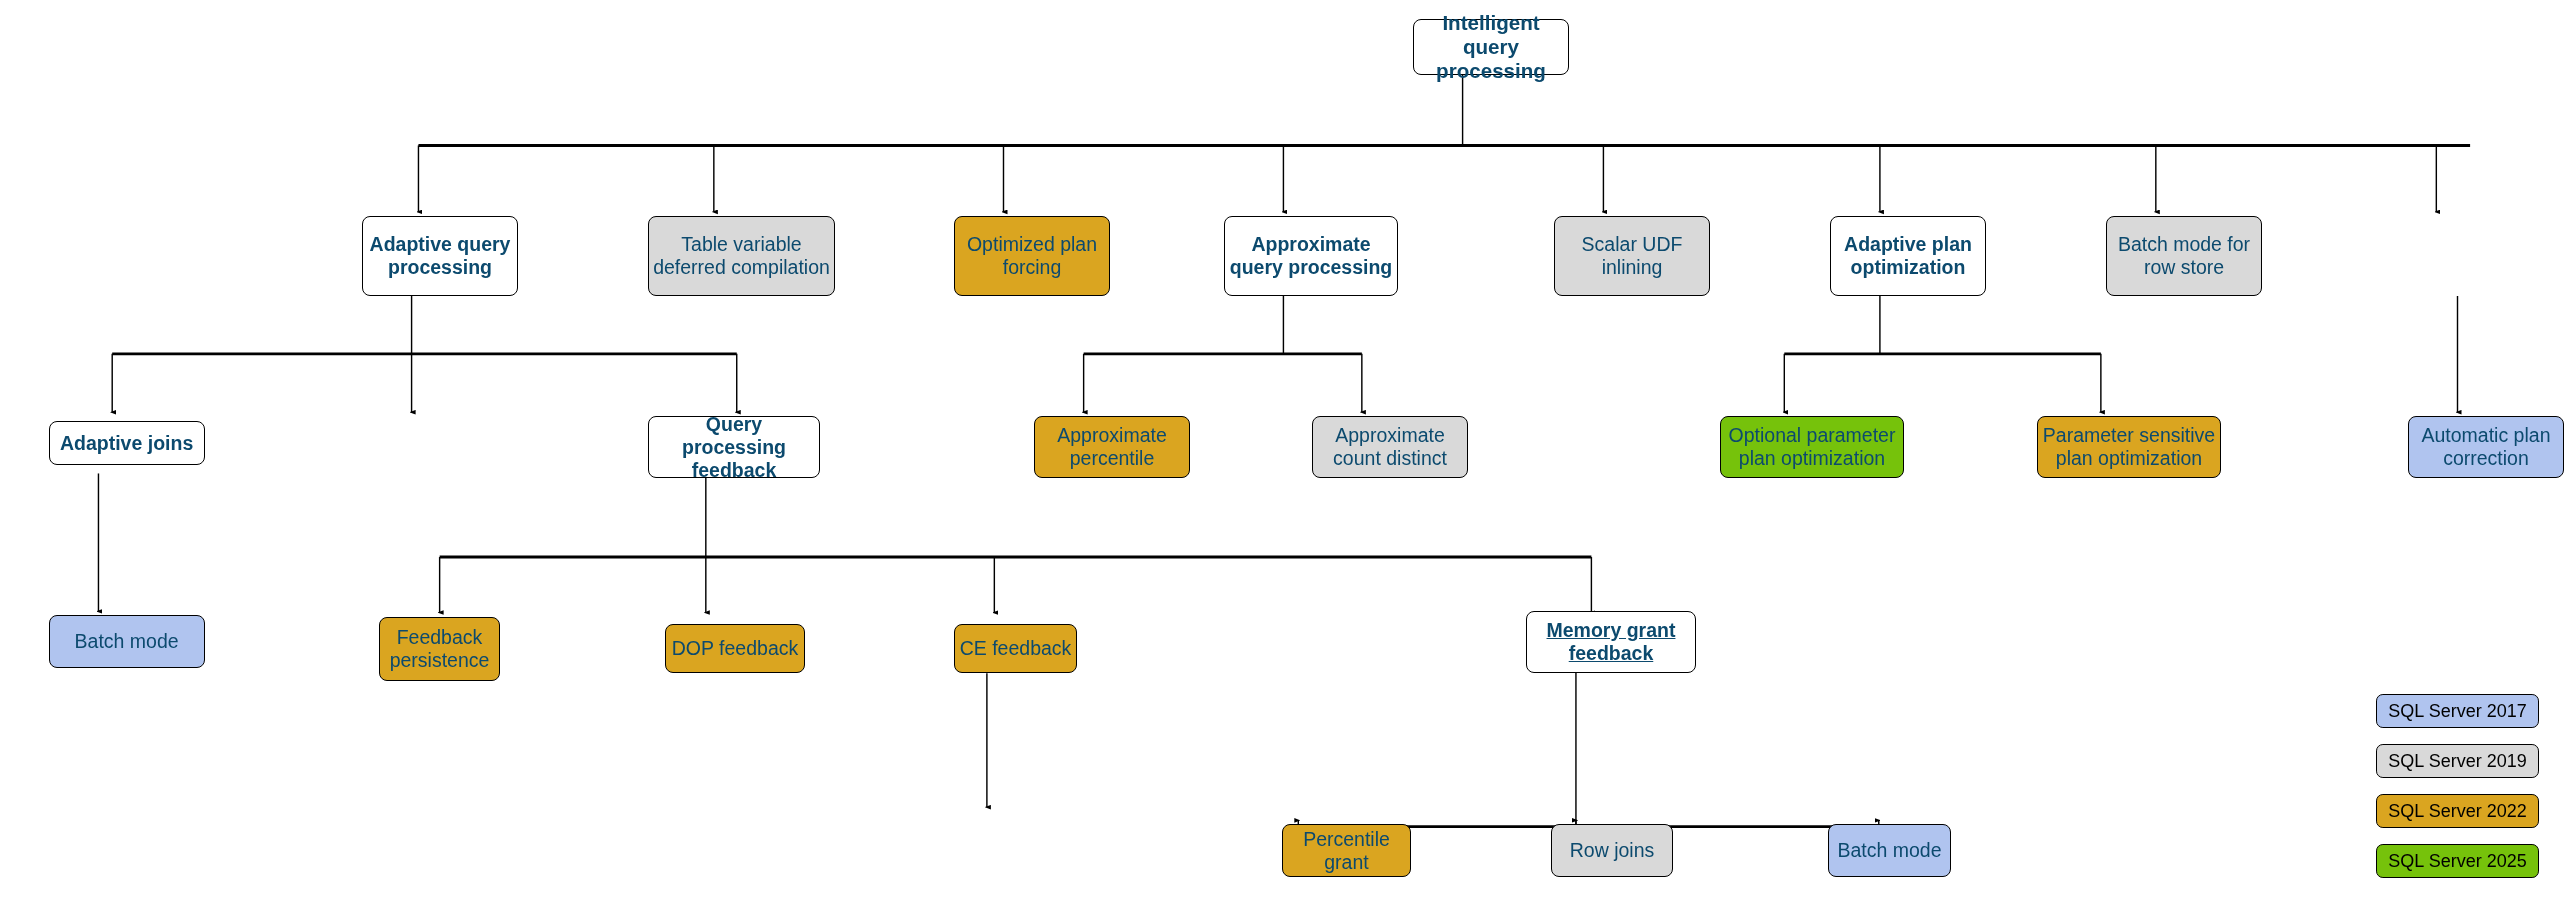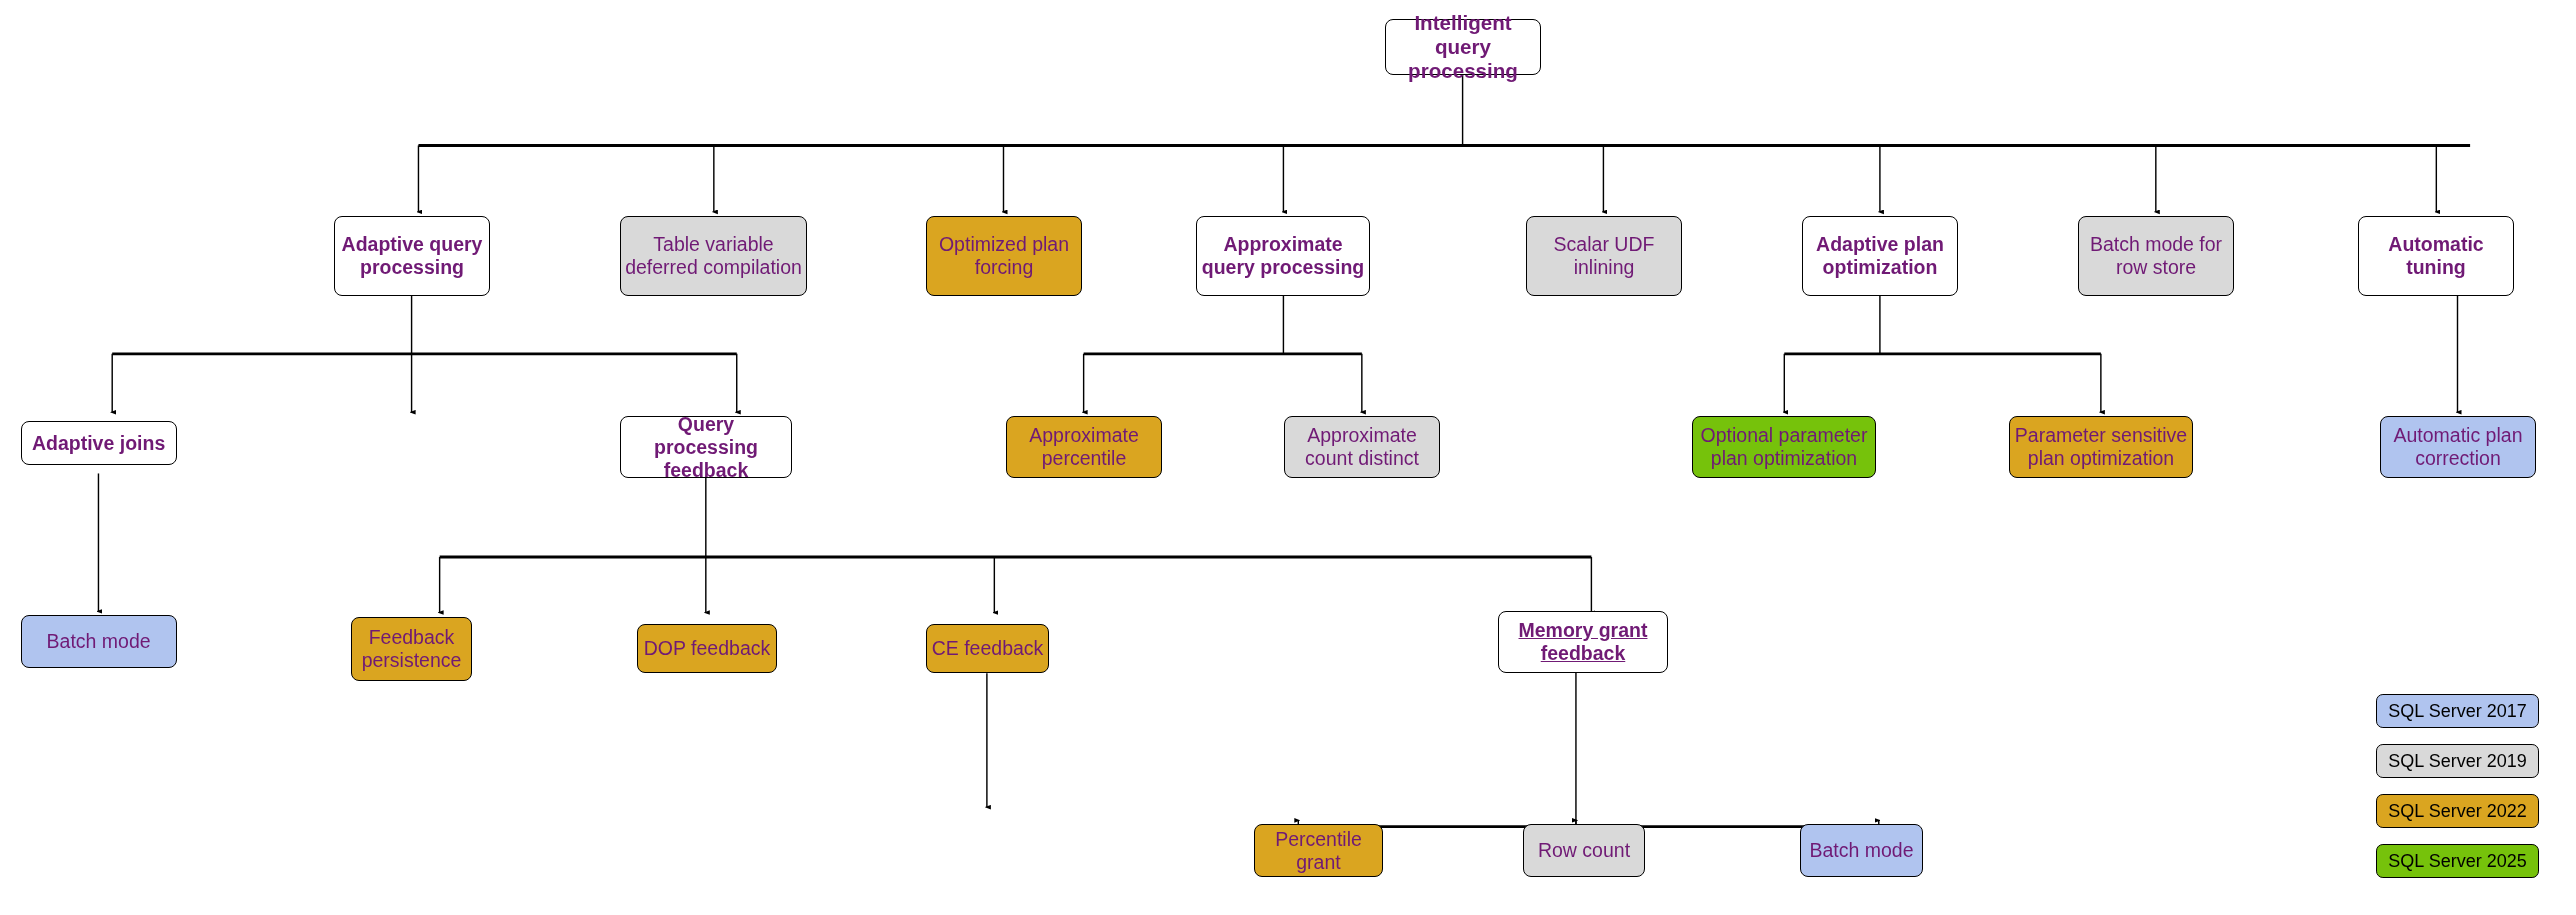--- a/index.html
+++ b/index.html
@@ -24,26 +24,27 @@
   }
   .node {
     position: absolute;
     box-sizing: border-box;
     border: 1.7px solid #000000;
     border-radius: 8px;
     display: flex;
     align-items: center;
     justify-content: center;
     text-align: center;
-    color: #701a75;
+    color: #0c4a6e;
     font-family: "Liberation Sans", sans-serif;
     line-height: 1.18;
     padding: 1.1px 3.4px;
     z-index: 2;
     white-space: pre-line;
+    margin-left: 28px;
   }
   .legend-item {
     position: absolute;
     box-sizing: border-box;
     border: 1.7px solid #000000;
     border-radius: 6.9px;
     display: flex;
     align-items: center;
     justify-content: center;
     text-align: center;
@@ -111,22 +112,20 @@
     <div class="node" style="left: 620px; top: 216px; width: 187px; height: 80px; background: rgb(217, 217, 217); font-size: 19.5px; font-weight: normal;">Table variable
 deferred compilation</div>
     <div class="node" style="left: 1196px; top: 216px; width: 174px; height: 80px; background: rgb(255, 255, 255); font-size: 19.5px; font-weight: bold;">Approximate
 query processing</div>
     <div class="node" style="left: 1526px; top: 216px; width: 156px; height: 80px; background: rgb(217, 217, 217); font-size: 19.5px; font-weight: normal;">Scalar UDF
 inlining</div>
     <div class="node" style="left: 1802px; top: 216px; width: 156px; height: 80px; background: rgb(255, 255, 255); font-size: 19.5px; font-weight: bold;">Adaptive plan
 optimization</div>
     <div class="node" style="left: 2078px; top: 216px; width: 156px; height: 80px; background: rgb(217, 217, 217); font-size: 19.5px; font-weight: normal;">Batch mode for
 row store</div>
-    <div class="node" style="left: 2358px; top: 216px; width: 156px; height: 80px; background: rgb(255, 255, 255); font-size: 19.5px; font-weight: bold;">Automatic
-tuning</div>
     <div class="node" style="left: 20.6px; top: 421px; width: 156px; height: 44px; background: rgb(255, 255, 255); font-size: 19.5px; font-weight: bold;">Adaptive joins</div>
     <div class="node" style="left: 620px; top: 416px; width: 172px; height: 62px; background: rgb(255, 255, 255); font-size: 19.5px; font-weight: bold;">Query processing
 feedback</div>
     <div class="node" style="left: 1006px; top: 416px; width: 156px; height: 62px; background: rgb(218, 165, 32); font-size: 19.5px; font-weight: normal;">Approximate
 percentile</div>
     <div class="node" style="left: 1284px; top: 416px; width: 156px; height: 62px; background: rgb(217, 217, 217); font-size: 19.5px; font-weight: normal;">Approximate
 count distinct</div>
     <div class="node" style="left: 1692px; top: 416px; width: 184px; height: 62px; background: rgb(118, 194, 11); font-size: 19.5px; font-weight: normal;">Optional parameter
 plan optimization</div>
     <div class="node" style="left: 2009px; top: 416px; width: 184px; height: 62px; background: rgb(218, 165, 32); font-size: 19.5px; font-weight: normal;">Parameter sensitive
@@ -134,20 +133,20 @@
     <div class="node" style="left: 2380px; top: 416px; width: 156px; height: 62px; background: rgb(176, 196, 239); font-size: 19.5px; font-weight: normal;">Automatic plan
 correction</div>
     <div class="node" style="left: 20.6px; top: 615px; width: 156px; height: 53px; background: rgb(176, 196, 239); font-size: 19.5px; font-weight: normal;">Batch mode</div>
     <div class="node" style="left: 351px; top: 617px; width: 121px; height: 64px; background: rgb(218, 165, 32); font-size: 19.5px; font-weight: normal;">Feedback
 persistence</div>
     <div class="node" style="left: 637px; top: 624px; width: 140px; height: 49px; background: rgb(218, 165, 32); font-size: 19.5px; font-weight: normal;">DOP feedback</div>
     <div class="node" style="left: 926px; top: 624px; width: 123px; height: 49px; background: rgb(218, 165, 32); font-size: 19.5px; font-weight: normal;">CE feedback</div>
     <div class="node" style="left: 1498px; top: 611px; width: 170px; height: 62px; background: rgb(255, 255, 255); font-size: 19.5px; font-weight: bold; text-decoration: underline;">Memory grant
 feedback</div>
     <div class="node" style="left: 1254px; top: 824px; width: 129px; height: 53px; background: rgb(218, 165, 32); font-size: 19.5px; font-weight: normal;">Percentile grant</div>
-    <div class="node" style="left: 1523px; top: 824px; width: 122px; height: 53px; background: rgb(217, 217, 217); font-size: 19.5px; font-weight: normal;">Row count</div>
+    <div class="node" style="left: 1523px; top: 824px; width: 122px; height: 53px; background: rgb(217, 217, 217); font-size: 19.5px; font-weight: normal;">Row joins</div>
     <div class="node" style="left: 1800px; top: 824px; width: 123px; height: 53px; background: rgb(176, 196, 239); font-size: 19.5px; font-weight: normal;">Batch mode</div>
     <div class="legend-item" style="left: 2376px; top: 694px; width: 163px; height: 34px; background: rgb(176, 196, 239); font-size: 18px; font-weight: normal;">SQL Server 2017</div>
     <div class="legend-item" style="left: 2376px; top: 744px; width: 163px; height: 34px; background: rgb(217, 217, 217); font-size: 18px; font-weight: normal;">SQL Server 2019</div>
     <div class="legend-item" style="left: 2376px; top: 794px; width: 163px; height: 34px; background: rgb(218, 165, 32); font-size: 18px; font-weight: normal;">SQL Server 2022</div>
     <div class="legend-item" style="left: 2376px; top: 844px; width: 163px; height: 34px; background: rgb(118, 194, 11); font-size: 18px; font-weight: normal;">SQL Server 2025</div>
   </div>
 
 
 </body></html>

